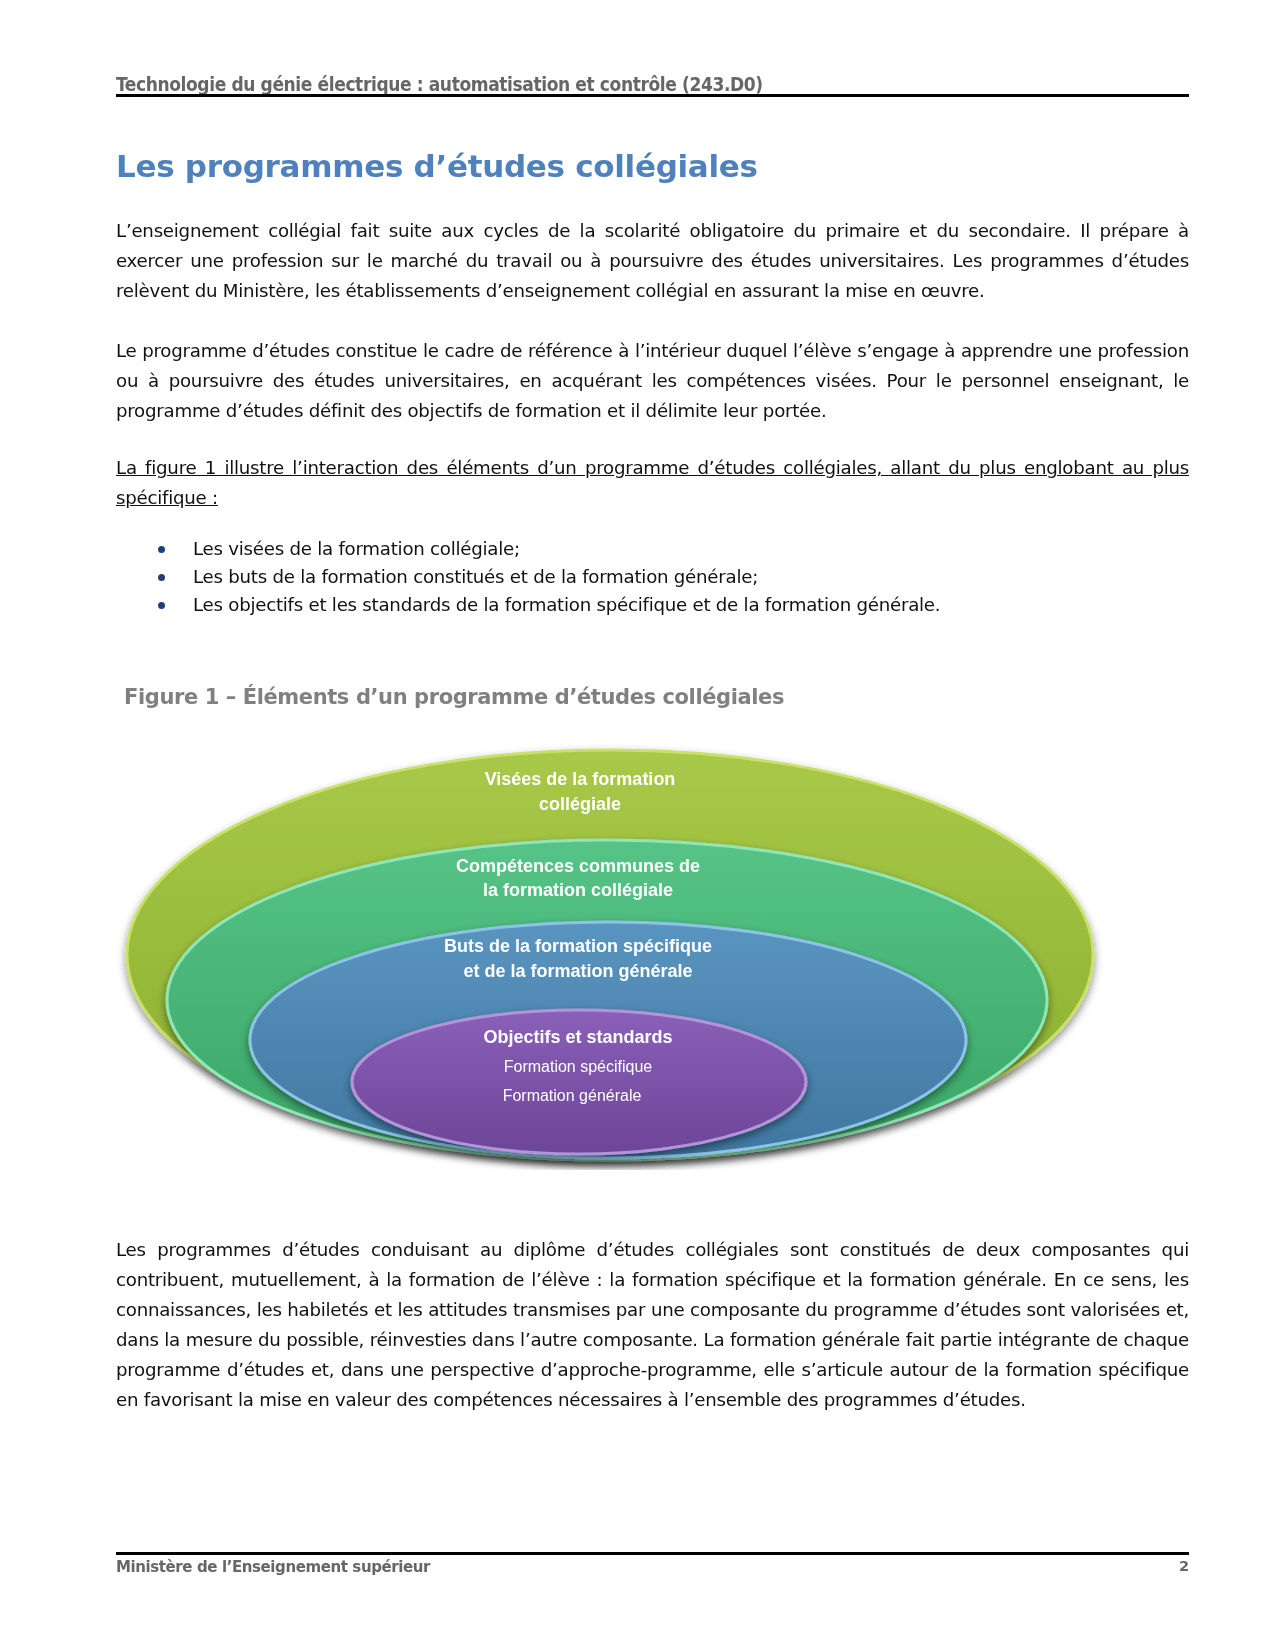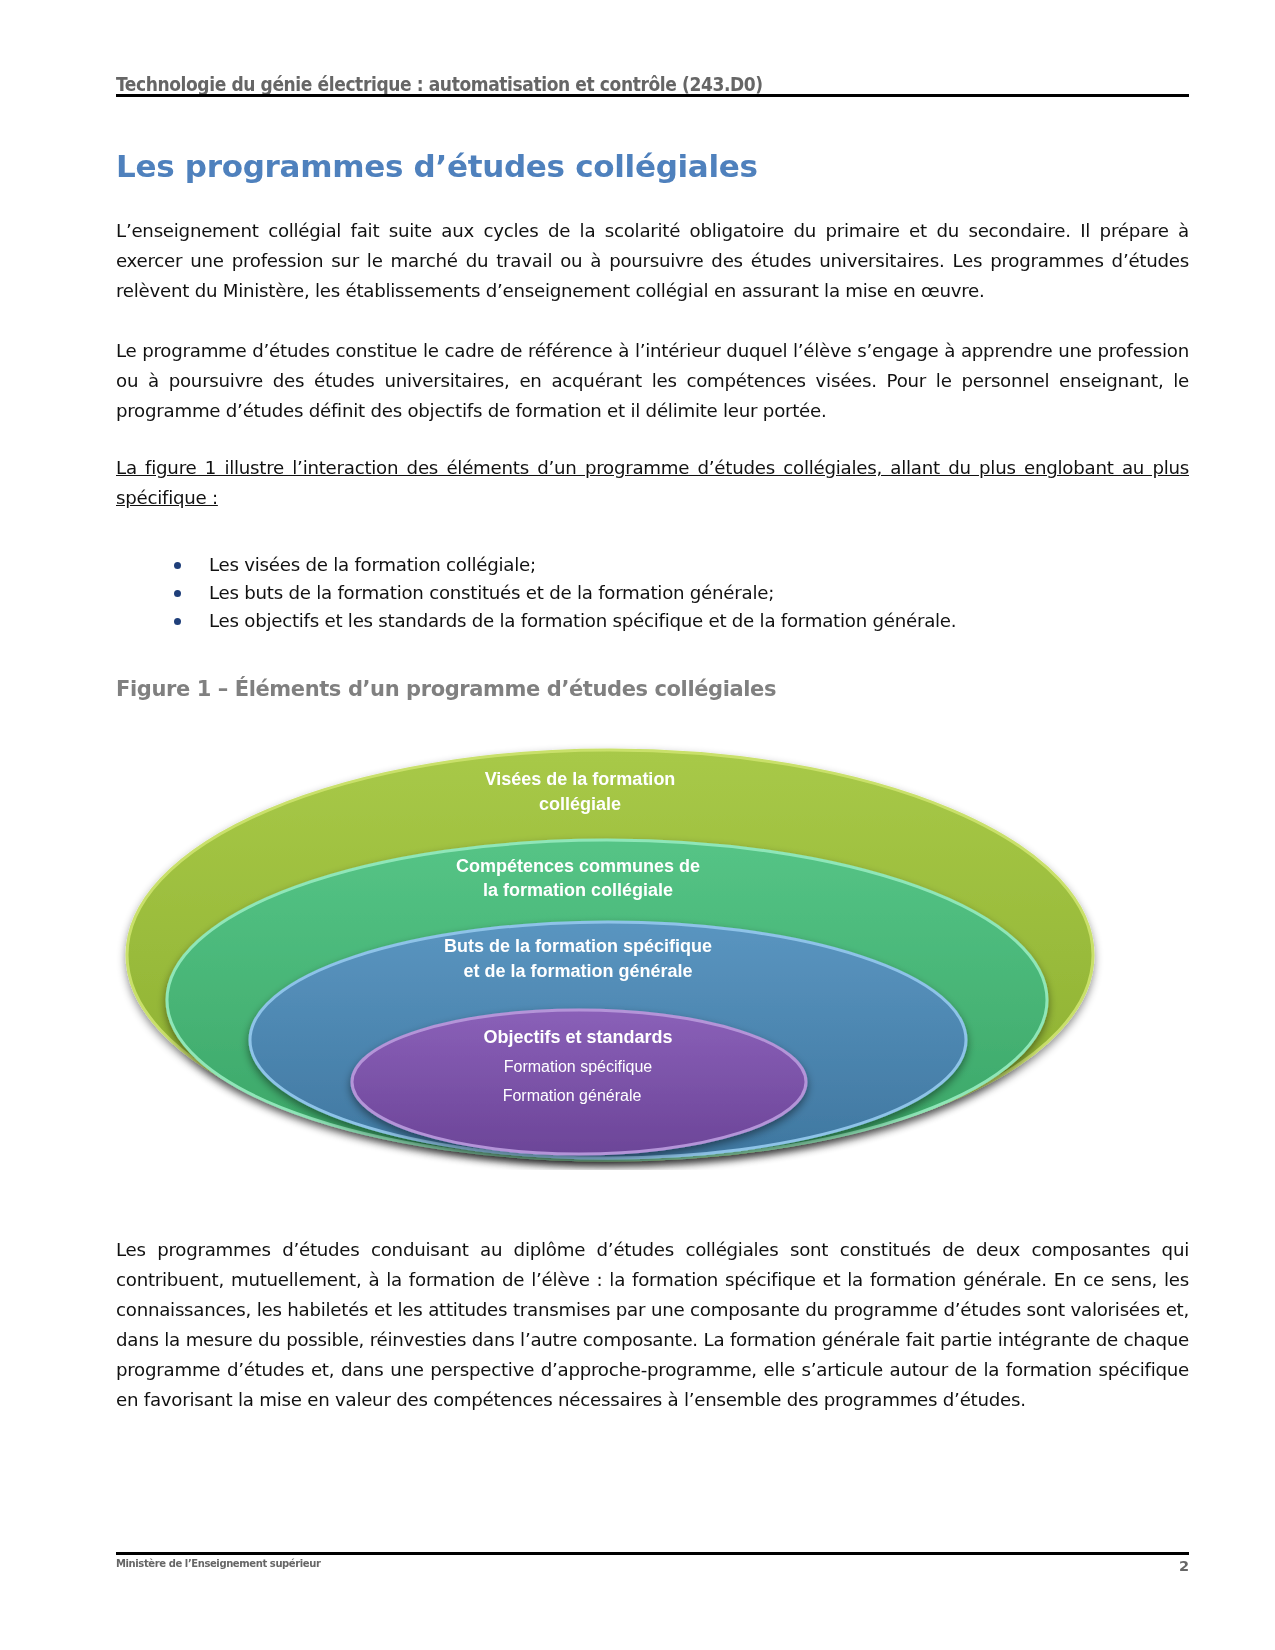--- a/index.html
+++ b/index.html
@@ -9,29 +9,29 @@
          color: #666; letter-spacing: -0.4px; font-family: "DejaVu Sans Condensed", "DejaVu Sans", sans-serif; }
   .hdr-rule { position: absolute; left: 116px; top: 94px; width: 1073px; height: 3px; background: #000; }
   .title { position: absolute; left: 116px; top: 148px; font-size: 31px; font-weight: bold;
            color: #4f81bd; letter-spacing: -0.3px; margin: 0; }
   .para { position: absolute; left: 116px; width: 1073px; font-size: 18.2px; line-height: 30px;
           text-align: justify; margin: 0; letter-spacing: -0.25px; }
   #p1 { top: 216px; }
   #p2 { top: 336px; }
   #p3 { top: 453px; text-decoration: underline; }
   #p4 { top: 1211px; margin-top: 24px; }
-  .bullets { position: absolute; left: 116px; top: 535px; margin: 16px; padding: 0; list-style: none; }
+  .bullets { position: absolute; left: 116px; top: 535px; margin: 0; padding: 0; list-style: none; }
   .bullets li { position: relative; padding-left: 77px; font-size: 18.2px; line-height: 28px; letter-spacing: -0.25px; }
   .bullets li .dot { position: absolute; left: 42px; top: 11px; width: 7px; height: 7px; border-radius: 50%; background: #1f3f7a; }
   .caption { position: absolute; left: 116px; top: 677px; font-size: 21px; font-weight: bold; color: #808080;
-             letter-spacing: -0.4px; margin: 0; }
+             letter-spacing: -0.4px; margin: 8px; }
   .diagram { position: absolute; left: 110px; top: 730px; width: 1000px; height: 440px; }
   .diagram text { font-family: "Liberation Sans", sans-serif; fill: #ffffff; font-weight: bold; }
   .ftr-rule { position: absolute; left: 116px; top: 1552px; width: 1073px; height: 3px; background: #000; }
-  .ftr { position: absolute; left: 116px; top: 1558px; font-size: 10px; font-weight: bold; color: #666;
+  .ftr { position: absolute; left: 116px; top: 1558px; font-size: 15px; font-weight: bold; color: #666;
          letter-spacing: -0.4px; }
   .pgnum { position: absolute; right: 86px; top: 1558px; font-size: 14.5px; font-weight: bold; color: #666; }
 </style>
 </head>
 <body>
 
 <div class="hdr">Technologie du génie électrique : automatisation et contrôle (243.D0)</div>
 <div class="hdr-rule"></div>
 
 <h1 class="title">Les programmes d’études collégiales</h1>

